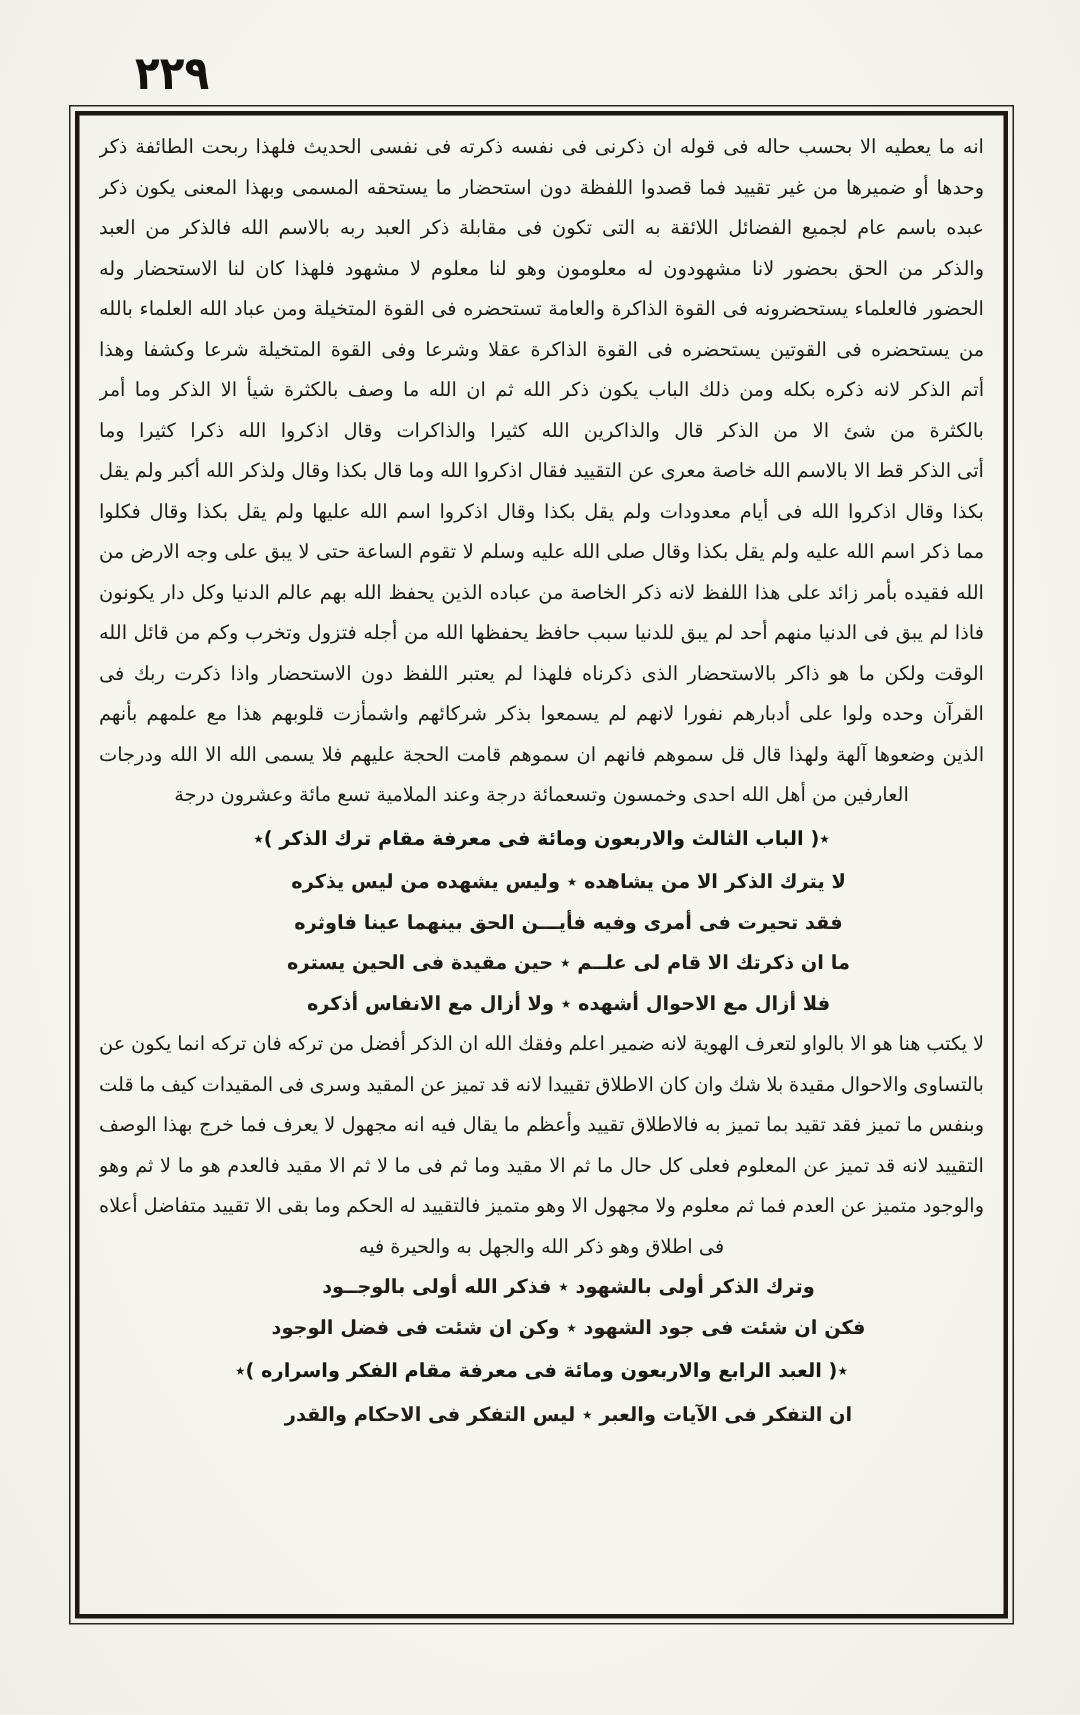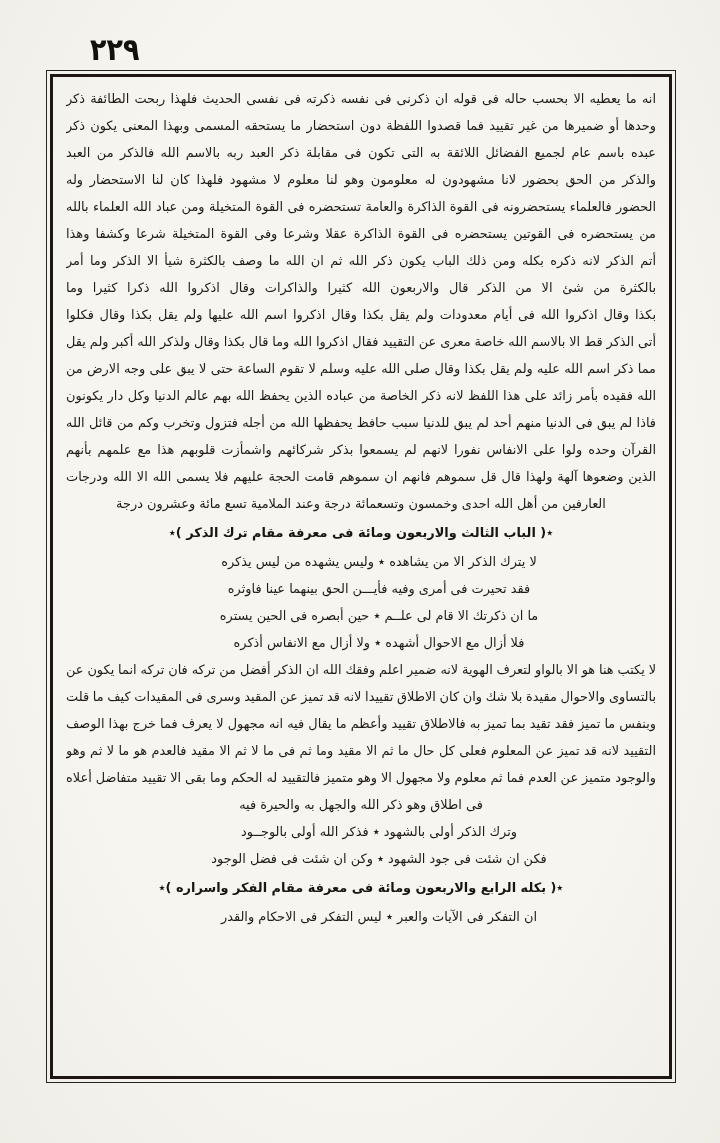--- a/index.html
+++ b/index.html
@@ -51,61 +51,63 @@
     text-align:right;
     text-align-last:center;
     font-weight:bold;
     margin-top:2px;margin-bottom:2px;
     color:#191510;
   }
   .verse{
     text-align:left;
     text-align-last:center;
     transform:translateX(18px); 
+    font-weight:bold;
   }
 </style>
 </head>
 <body>
 
 <div class="scan-wrap">
 
   <div class="page-number">٢٢٩</div>
 
   <div class="frame-outer">
     <div class="frame-inner">
       <div class="page-text">
 
       <div class="line">انه ما يعطيه الا بحسب حاله فى قوله ان ذكرنى فى نفسه ذكرته فى نفسى الحديث فلهذا ربحت الطائفة ذكر لفظة الله</div>
           <div class="line">وحدها أو ضميرها من غير تقييد فما قصدوا اللفظة دون استحضار ما يستحقه المسمى وبهذا المعنى يكون ذكر الحق</div>
           <div class="line">عبده باسم عام لجميع الفضائل اللائقة به التى تكون فى مقابلة ذكر العبد ربه بالاسم الله فالذكر من العبد باستحضار</div>
           <div class="line">والذكر من الحق بحضور لانا مشهودون له معلومون وهو لنا معلوم لا مشهود فلهذا كان لنا الاستحضار وله</div>
           <div class="line">الحضور فالعلماء يستحضرونه فى القوة الذاكرة والعامة تستحضره فى القوة المتخيلة ومن عباد الله العلماء بالله</div>
           <div class="line">من يستحضره فى القوتين يستحضره فى القوة الذاكرة عقلا وشرعا وفى القوة المتخيلة شرعا وكشفا وهذا</div>
           <div class="line">أتم الذكر لانه ذكره بكله ومن ذلك الباب يكون ذكر الله ثم ان الله ما وصف بالكثرة شيأ الا الذكر وما أمر</div>
-          <div class="line">بالكثرة من شئ الا من الذكر قال والاربعون الله كثيرا والذاكرات وقال اذكروا الله ذكرا كثيرا وما</div>
+          <div class="line">بالكثرة من شئ الا من الذكر قال والذاكرين الله كثيرا والذاكرات وقال اذكروا الله ذكرا كثيرا وما</div>
+          <div class="line">أتى الذكر قط الا بالاسم الله خاصة معرى عن التقييد فقال اذكروا الله وما قال بكذا وقال ولذكر الله أكبر ولم يقل</div>
           <div class="line">بكذا وقال اذكروا الله فى أيام معدودات ولم يقل بكذا وقال اذكروا اسم الله عليها ولم يقل بكذا وقال فكلوا</div>
-          <div class="line">أتى الذكر قط الا بالاسم الله خاصة معرى عن التقييد فقال اذكروا الله وما قال بكذا وقال ولذكر الله أكبر ولم يقل</div>
           <div class="line">مما ذكر اسم الله عليه ولم يقل بكذا وقال صلى الله عليه وسلم لا تقوم الساعة حتى لا يبق على وجه الارض من يقول الله</div>
           <div class="line">الله فقيده بأمر زائد على هذا اللفظ لانه ذكر الخاصة من عباده الذين يحفظ الله بهم عالم الدنيا وكل دار يكونون فيها</div>
           <div class="line">فاذا لم يبق فى الدنيا منهم أحد لم يبق للدنيا سبب حافظ يحفظها الله من أجله فتزول وتخرب وكم من قائل الله باق فى ذلك</div>
-          <div class="line">القرآن وحده ولوا على الانفاس نفورا لانهم لم يسمعوا بذكر شركائهم واشمأزت قلوبهم هذا مع علمهم بأنهم</div>
+          <div class="line">الوقت ولكن ما هو ذاكر بالاستحضار الذى ذكرناه فلهذا لم يعتبر اللفظ دون الاستحضار واذا ذكرت ربك فى</div>
+          <div class="line">القرآن وحده ولوا على أدبارهم نفورا لانهم لم يسمعوا بذكر شركائهم واشمأزت قلوبهم هذا مع علمهم بأنهم</div>
           <div class="line">الذين وضعوها آلهة ولهذا قال قل سموهم فانهم ان سموهم قامت الحجة عليهم فلا يسمى الله الا الله ودرجات الذكر عند</div>
           <div class="centered">العارفين من أهل الله احدى وخمسون وتسعمائة درجة وعند الملامية تسع مائة وعشرون درجة</div>
           <div class="heading">٭( الباب الثالث والاربعون ومائة فى معرفة مقام ترك الذكر )٭</div>
           <div class="verse">لا يترك الذكر الا من يشاهده ٭ وليس يشهده من ليس يذكره</div>
           <div class="verse">فقد تحيرت فى أمرى وفيه فأيـــن الحق بينهما عينا فاوثره</div>
-          <div class="verse">ما ان ذكرتك الا قام لى علــم ٭ حين أبصره فى الحين يستره</div>
+          <div class="verse">ما ان ذكرتك الا قام لى علــم ٭ حين مقيدة فى الحين يستره</div>
           <div class="verse">فلا أزال مع الاحوال أشهده ٭ ولا أزال مع الانفاس أذكره</div>
           <div class="line">لا يكتب هنا هو الا بالواو لتعرف الهوية لانه ضمير اعلم وفقك الله ان الذكر أفضل من تركه فان تركه انما يكون عن</div>
           <div class="line">بالتساوى والاحوال مقيدة بلا شك وان كان الاطلاق تقييدا لانه قد تميز عن المقيد وسرى فى المقيدات كيف ما قلت</div>
           <div class="line">وبنفس ما تميز فقد تقيد بما تميز به فالاطلاق تقييد وأعظم ما يقال فيه انه مجهول لا يعرف فما خرج بهذا الوصف عن</div>
           <div class="line">التقييد لانه قد تميز عن المعلوم فعلى كل حال ما ثم الا مقيد وما ثم فى ما لا ثم الا مقيد فالعدم هو ما لا ثم وهو متميز عن الوجود</div>
           <div class="line">والوجود متميز عن العدم فما ثم معلوم ولا مجهول الا وهو متميز فالتقييد له الحكم وما بقى الا تقييد متفاضل أعلاه تقييد</div>
           <div class="centered">فى اطلاق وهو ذكر الله والجهل به والحيرة فيه</div>
           <div class="verse">وترك الذكر أولى بالشهود ٭ فذكر الله أولى بالوجــود</div>
           <div class="verse">فكن ان شئت فى جود الشهود ٭ وكن ان شئت فى فضل الوجود</div>
-          <div class="heading">٭( بكله الرابع والاربعون ومائة فى معرفة مقام الفكر واسراره )٭</div>
+          <div class="heading">٭( العبد الرابع والاربعون ومائة فى معرفة مقام الفكر واسراره )٭</div>
           <div class="verse">ان التفكر فى الآيات والعبر ٭ ليس التفكر فى الاحكام والقدر</div>
         </div>
     </div>
   </div>
 
 </div>
 
 </body></html>

